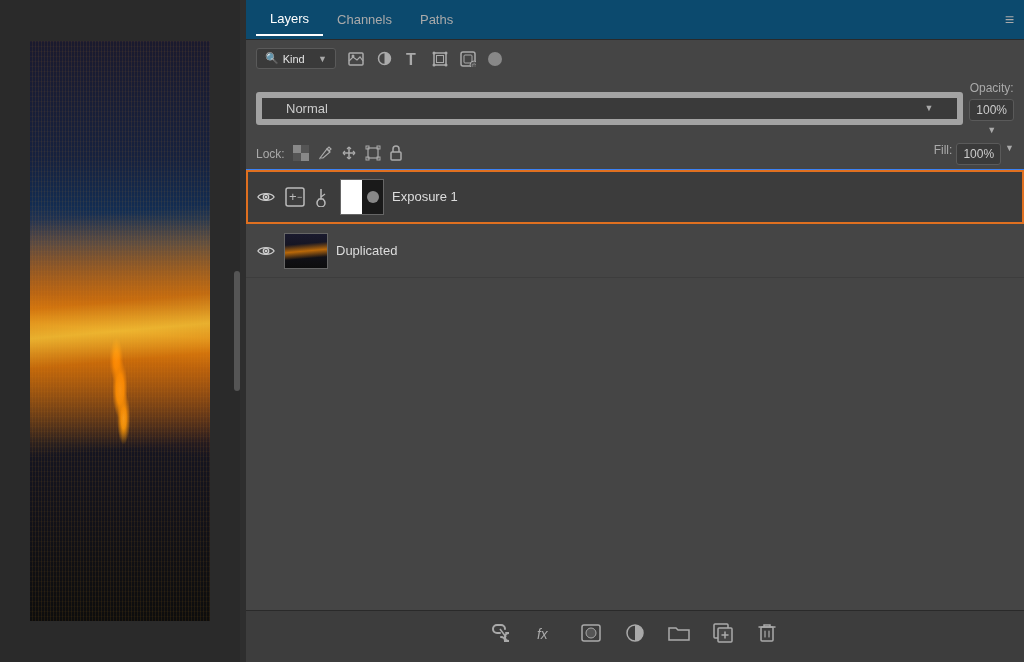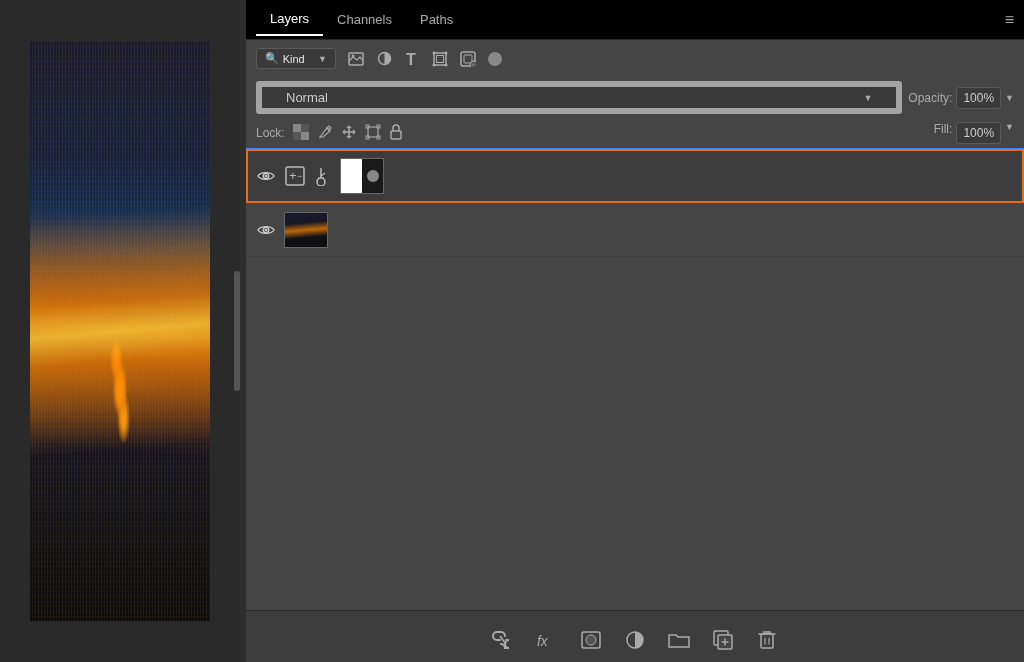--- a/index.html
+++ b/index.html
@@ -82,21 +82,21 @@
       background: #454545;
       display: flex;
       flex-direction: column;
       height: 662px;
     }
 
     
     .tabs-row {
       display: flex;
       align-items: center;
-      background: #000000;
+      background: #0c4a6e;
       border-bottom: 1px solid #2a2a2a;
       padding: 0 10px;
       height: 40px;
       flex-shrink: 0;
     }
 
     .tab {
       padding: 8px 14px;
       cursor: pointer;
       color: #aaa;
@@ -216,20 +216,21 @@
 
     .blend-dropdown .arrow {
       font-size: 9px;
       color: #aaa;
     }
 
     .opacity-group {
       display: flex;
       align-items: center;
       gap: 4px;
+      flex-direction: column;
     }
 
     .opacity-label {
       color: #aaa;
       font-size: 12px;
     }
 
     .opacity-value {
       background: #3a3a3a;
       border: 1px solid #5a5a5a;
@@ -407,21 +408,21 @@
 
     .layer-name {
       flex: 1;
       color: #ddd;
       font-size: 13px;
     }
 
     
     .bottom-toolbar {
       display: flex;
-      align-items: flex-end;
+      align-items: flex-start;
       justify-content: center;
       gap: 20px;
       padding: 10px;
       background: #3d3d3d;
       border-top: 1px solid #2a2a2a;
       flex-shrink: 0;
       height: 52px;
     }
 
     .toolbar-btn {
@@ -624,34 +625,36 @@
           </svg>
         </div>
       </div>
 
       <div class="layer-thumb">
         <div class="thumb-exposure">
           <div class="left-half"></div>
           <div class="right-half"></div>
         </div>
       </div>
+      <span class="layer-name">Exposure 1</span>
     </div>
 
     <div class="layer-item">
       <div class="eye-icon">
         <svg class="eye-svg" viewBox="0 0 20 14" fill="none">
           <path d="M1 7 C4 2 16 2 19 7 C16 12 4 12 1 7Z" stroke="#ccc" stroke-width="1.5" fill="none"></path>
           <circle cx="10" cy="7" r="3" stroke="#ccc" stroke-width="1.5" fill="none"></circle>
           <circle cx="10" cy="7" r="1.5" fill="#ccc"></circle>
         </svg>
       </div>
 
       <div class="layer-thumb">
         <div class="thumb-city"></div>
       </div>
+      <span class="layer-name">Duplicated</span>
     </div>
 
 
   </div>
 
   <div class="bottom-toolbar">
 
     <div class="toolbar-btn">
       <svg width="22" height="18" viewBox="0 0 22 18" fill="none">
         <path d="M8 9 L5 9 A4 4 0 0 1 5 1 L9 1 A4 4 0 0 1 13 5" stroke="#aaa" stroke-width="2" fill="none" stroke-linecap="round"></path>

